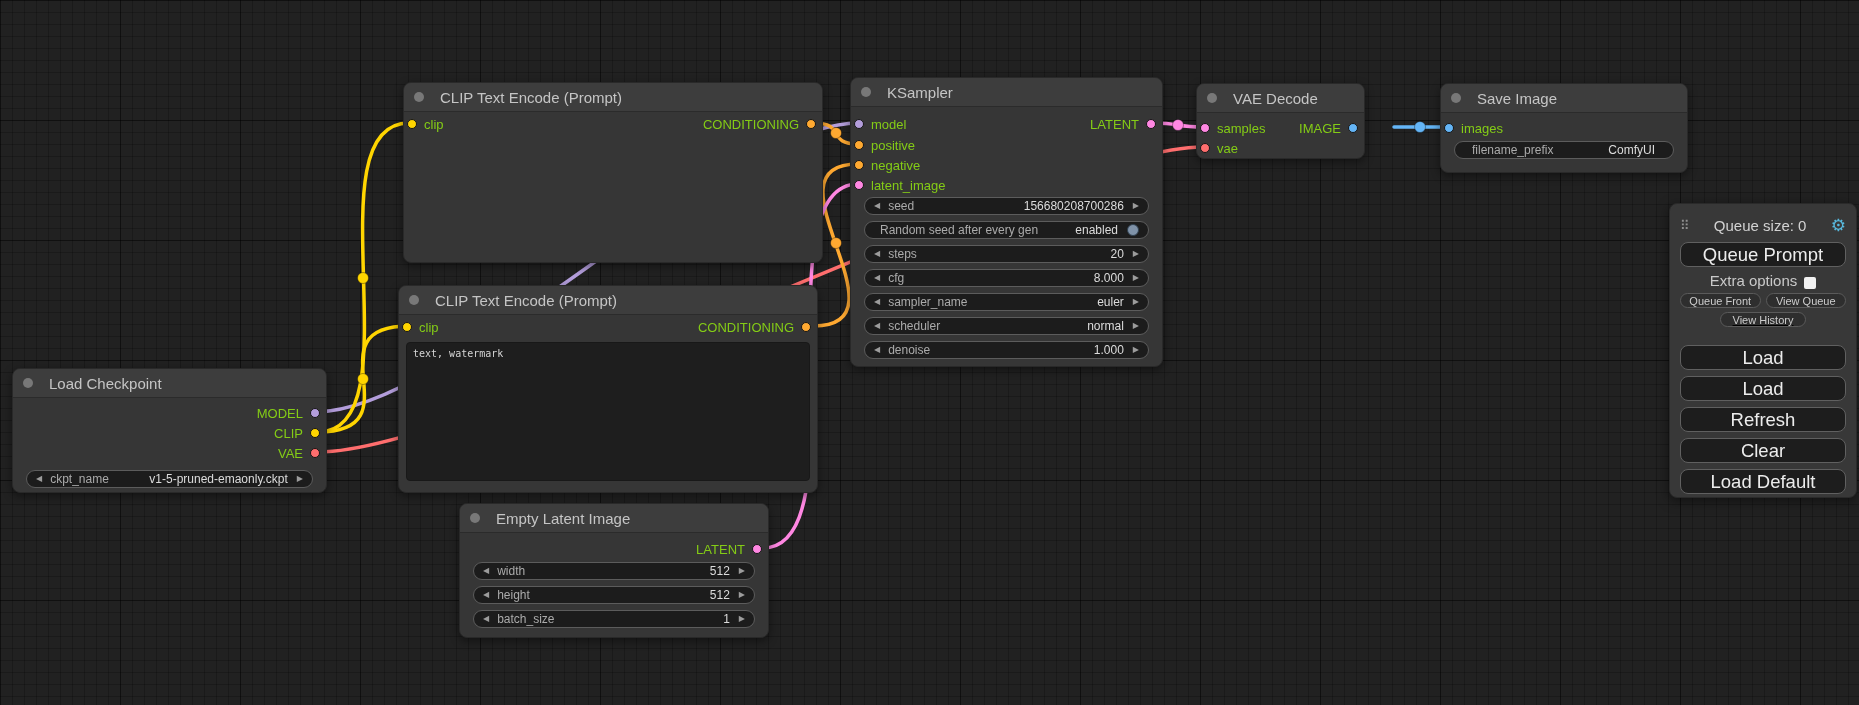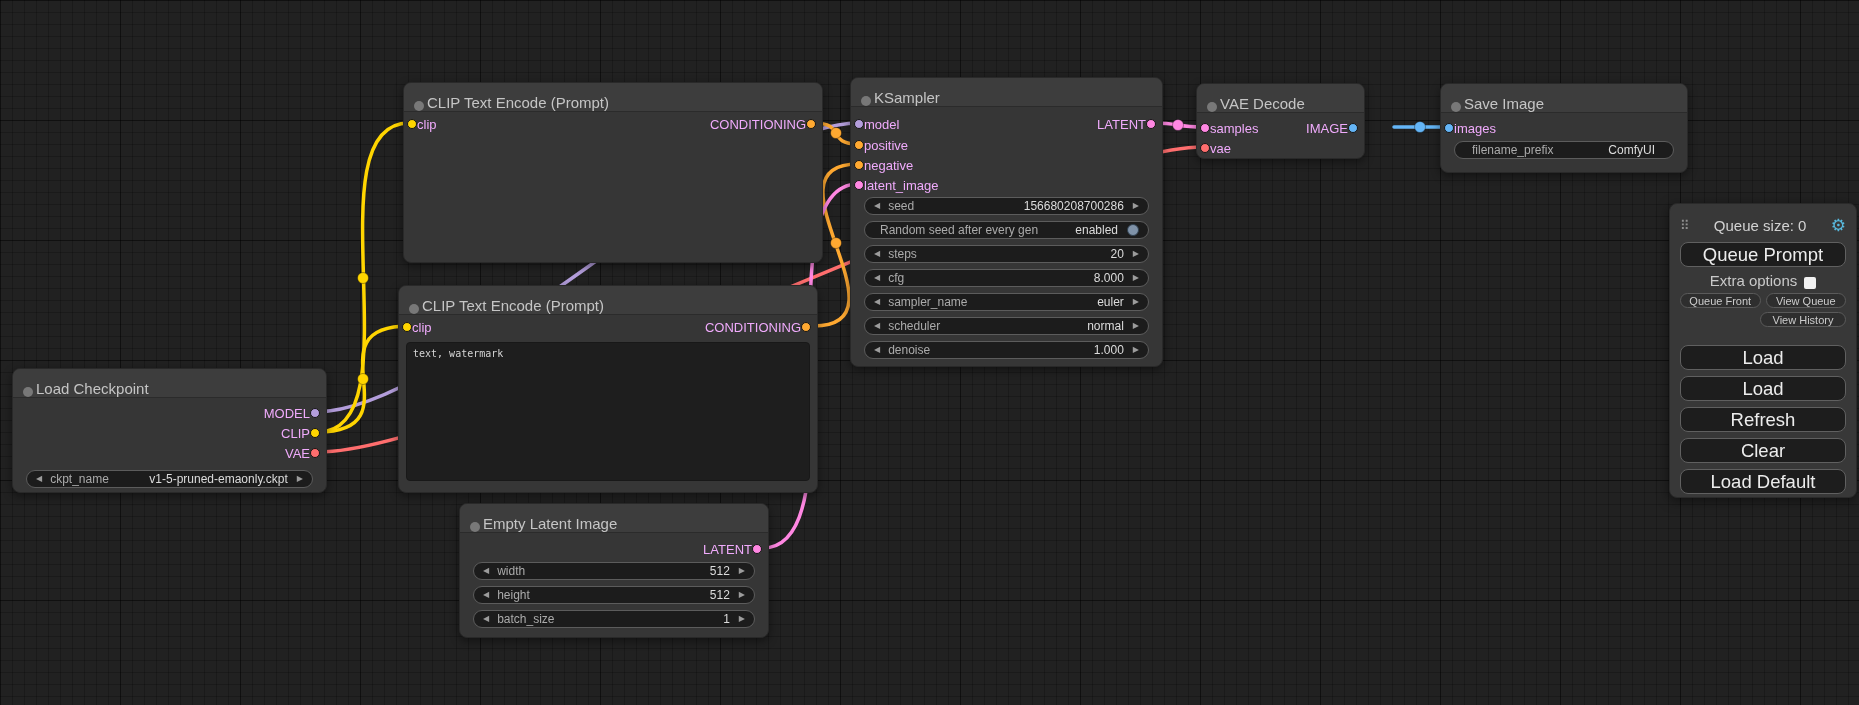--- a/index.html
+++ b/index.html
@@ -19,27 +19,27 @@
   svg.wires circle{stroke:rgba(0,0,0,.35);stroke-width:1;}
 
   .node{
     position:absolute;z-index:2;box-sizing:border-box;
     background:#363636;border:1px solid #292929;border-radius:8px;
     box-shadow:0 3px 10px rgba(0,0,0,.45);
   }
   .title{
     height:28px;background:#3d3d3d;border-radius:7px 7px 0 0;
     border-bottom:1px solid #2b2b2b;
-    display:flex;align-items:flex-end;gap:3px;padding:0 10px;
+    display:flex;align-items:center;gap:16px;padding:0 10px;
     color:#c5c5c5;font-size:15px;white-space:nowrap;overflow:hidden;
   }
   .tdot{width:10px;height:10px;border-radius:50%;background:#787878;flex:0 0 auto;}
 
-  .slot{position:absolute;height:16px;display:flex;align-items:center;
-        font-size:13px;color:#f0abfc;white-space:nowrap;}
+  .slot{position:absolute;height:16px;display:flex;align-items:center;gap:7px;
+        font-size:13px;color:#84cc16;white-space:nowrap;}
   .slot.in{left:3px;}
   .slot.out{right:6px;flex-direction:row-reverse;}
   .port{width:10px;height:10px;border-radius:50%;border:1px solid #161616;box-sizing:border-box;flex:0 0 auto;}
 
   .widget{
     position:absolute;left:13px;right:13px;height:18px;box-sizing:border-box;
     background:#1c1c1c;border:1px solid #5c5c5c;border-radius:10px;
     display:flex;align-items:center;padding:0 9px;font-size:12px;color:#b3b3b3;
     white-space:nowrap;overflow:hidden;
   }
@@ -70,21 +70,21 @@
     color:#ececec;display:flex;align-items:center;justify-content:center;cursor:pointer;
   }
   .qbtn.big{height:25px;font-size:18.5px;margin-top:6px;}
   .qbtn.first{margin-top:4px;}
   .qbtn.small{height:15px;font-size:11px;color:#cccccc;background:#2e2e2e;border:1px solid #5a5a5a;border-radius:9px;padding:0 8px;}
   .qextra{margin-top:6px;height:16px;display:flex;align-items:flex-end;justify-content:center;gap:7px;
           color:#c9c9c9;font-size:15px;}
   .qcheck{width:12px;height:12px;background:#f2f2f2;border-radius:2px;}
   .qrow{margin-top:4px;display:flex;gap:5px;}
   .qrow .qbtn.small{flex:1;}
-  .qrow.center{justify-content:flex-end;}
+  .qrow.center{justify-content:center;text-decoration:underline;}
   .qrow.center .qbtn.small{flex:0 0 auto;width:86px;}
   .qspace{height:12px;}
 </style>
 </head>
 <body>
 
 <div class="canvas">
 
   <svg class="wires" width="1859" height="705">
     <path d="M316,412 C451,412 723,123 858,123" stroke="#b39ddb"></path>

